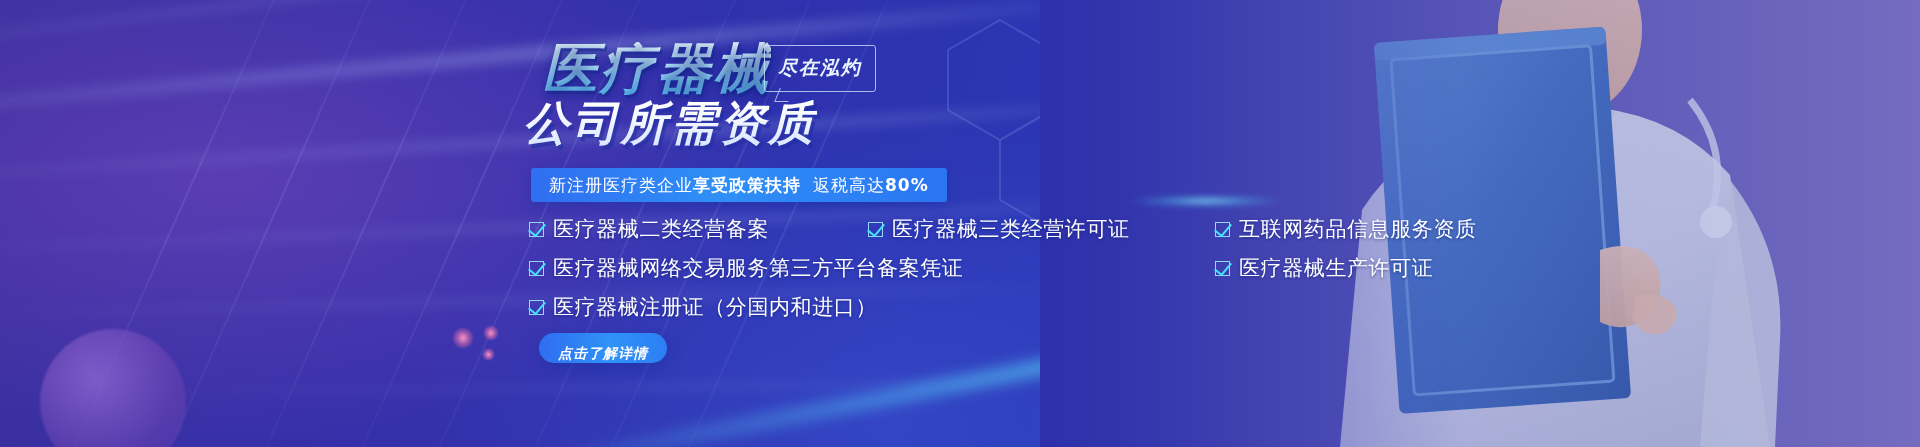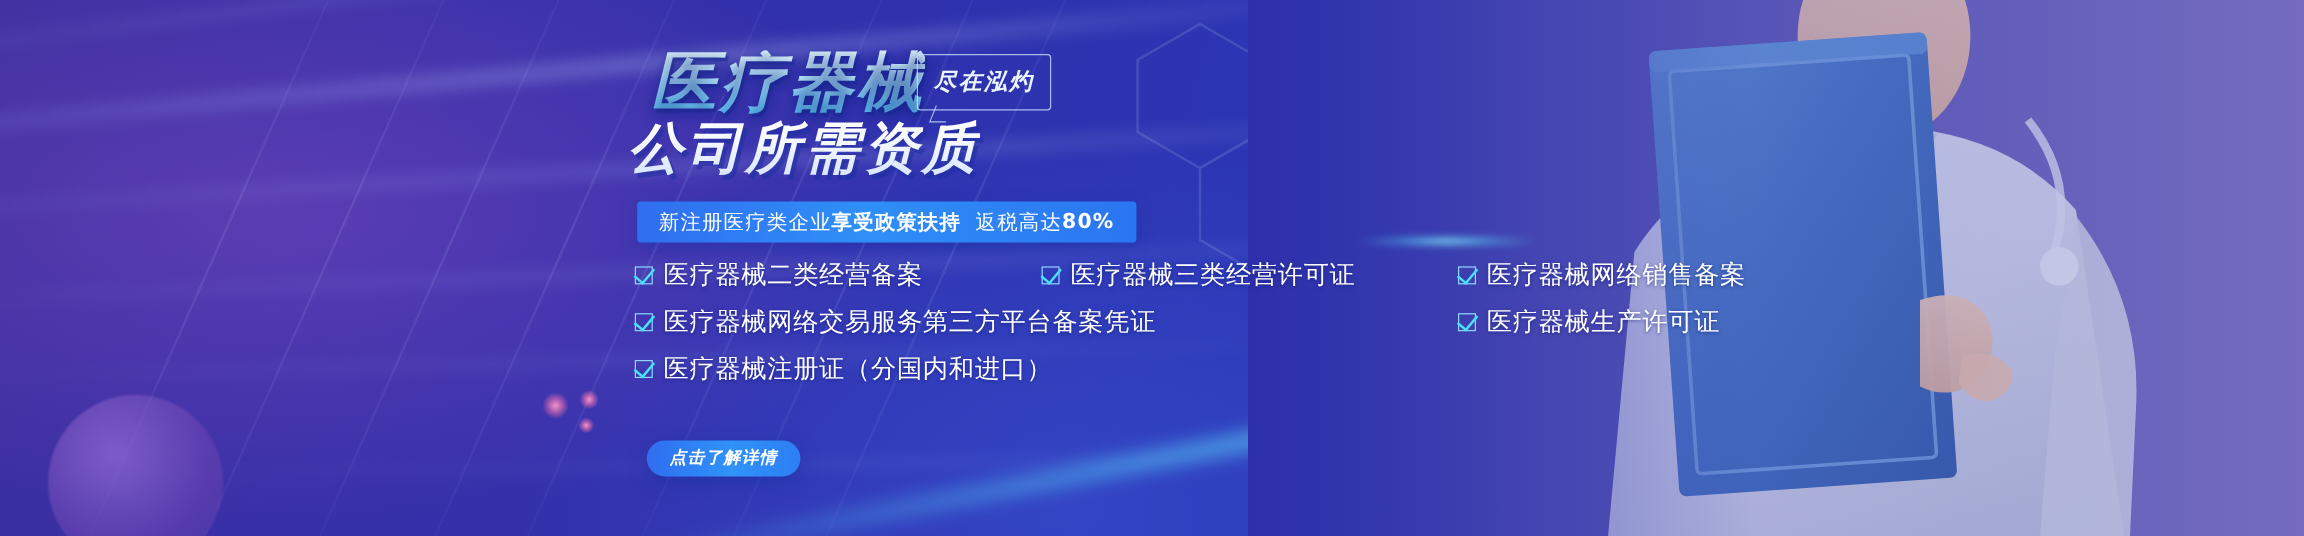--- a/index.html
+++ b/index.html
@@ -170,25 +170,25 @@
   }
   .chk-text {
     color:#ffffff;
     font-size:21px;
     letter-spacing:0.6px;
     font-family:"DejaVu Sans","Liberation Sans",sans-serif;
     text-shadow:0 1px 3px rgba(10,25,110,0.6);
   }
 
   .cta {
-    position:absolute; left:18px; top:367px;
+    position:absolute; left:18px; top:333px;
     width:128px; height:30px;
     border-radius:16px;
     background:linear-gradient(90deg,#2f6df0 0%, #2f93f8 55%, #2d7ef4 100%);
-    display:flex; align-items:center; justify-content:center;
+    display:flex; align-items:flex-end; justify-content:center;
     box-shadow:0 4px 14px rgba(20,50,160,0.5);
     cursor:pointer;
   }
   .cta-text {
     color:#ffffff; font-size:14px; font-weight:bold;
     font-style:italic; letter-spacing:1px;
     font-family:"DejaVu Sans","Liberation Sans",sans-serif;
   }
 
   .glow-spot {
@@ -326,21 +326,21 @@
       <div class="chk-col col-right">
         <div class="chk-item">
           <span class="chk-box"></span>
           <span class="chk-text">医疗器械三类经营许可证</span>
         </div>
       </div>
 
       <div class="chk-col" style="left:692px; top:0;">
         <div class="chk-item">
           <span class="chk-box"></span>
-          <span class="chk-text">医疗器械网络销售备案</span>
+          <span class="chk-text">互联网药品信息服务资质</span>
         </div>
         <div class="chk-item">
           <span class="chk-box"></span>
           <span class="chk-text">医疗器械生产许可证</span>
         </div>
       </div>
 
     </div>
 
     <div class="cta">

